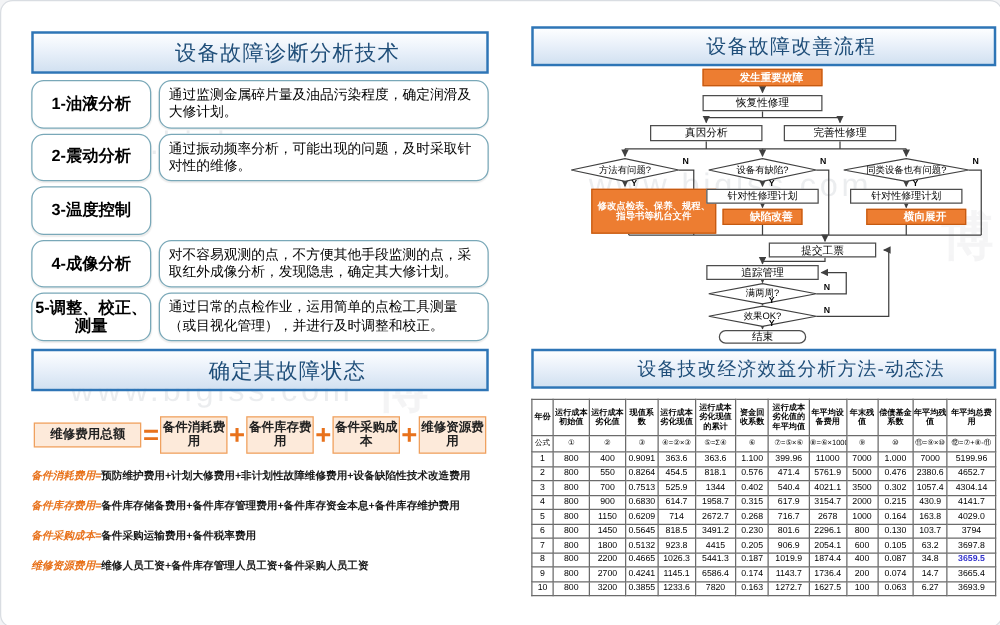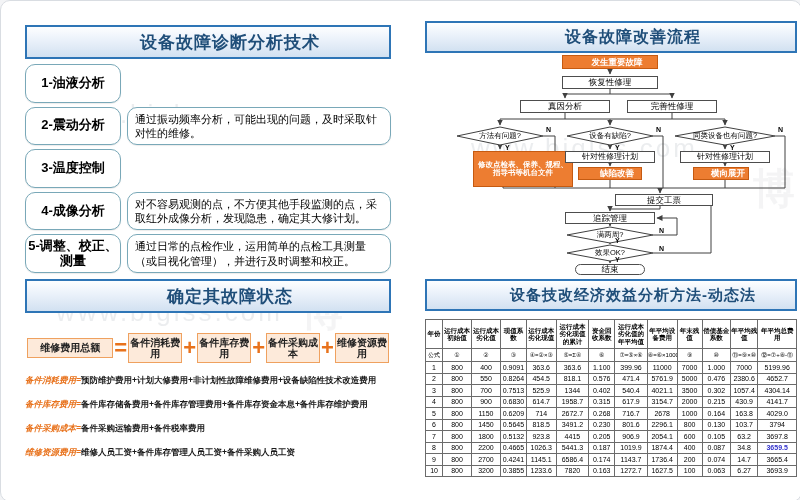--- a/index.html
+++ b/index.html
@@ -1,21 +1,21 @@
 <!DOCTYPE html>
 <html><head>
 <meta charset="utf-8">
 <style>
   html,body{margin:0;padding:0;background:#f3f4f6;font-family:"Liberation Sans","DejaVu Sans",sans-serif;}
   .page{position:relative;width:800px;height:500px;background:#fff;border:1px solid #d9dde2;border-radius:10px;overflow:hidden;}
 
   
   .panel{position:absolute;}
   .panel-header{background:linear-gradient(180deg,#fdfeff 0%,#eaf1fa 45%,#d2e1f1 100%);
-    border:2px solid #2E75B6;color:#1F4E79;font-weight:bold;text-align:left;
+    border:2px solid #2E75B6;color:#1F4E79;font-weight:normal;text-align:left;
     display:flex;align-items:center;justify-content:center;letter-spacing:1px;padding-left:44px;}
   .wm{position:absolute;color:#8a939e;opacity:.16;pointer-events:none;white-space:nowrap;}
   .wm-logo{position:absolute;color:#6f7780;opacity:.07;font-weight:bold;pointer-events:none;}
 
   
   .tl-items{display:flex;flex-direction:column;gap:4px;margin-top:5px;}
   .tl-row{display:flex;gap:6px;flex:1;}
   .tl-label{width:94px;border:1.5px solid #79A8B8;border-radius:10px;background:#fff;
     display:flex;align-items:center;justify-content:center;font-weight:bold;font-size:13px;
     text-align:center;line-height:1.15;box-shadow:0 1px 1px rgba(0,0,0,.08);}
@@ -61,20 +61,21 @@
   <span class="wm" style="left:470px;top:132px;font-size:26px;letter-spacing:3px;">www.biglss.com</span>
   <span class="wm" style="left:55px;top:296px;font-size:26px;letter-spacing:3px;">www.biglss.com</span>
   <span class="wm-logo" style="left:300px;top:282px;font-size:42px;">博</span>
   <span class="wm-logo" style="left:752px;top:160px;font-size:42px;">博</span>
 
   <div class="panel" style="left:24px;top:24px;width:366px;height:248px;display:flex;flex-direction:column;">
     <div class="panel-header" style="height:30px;font-size:17px;">设备故障诊断分析技术</div>
     <div class="tl-items" style="flex:1;">
       <div class="tl-row">
         <div class="tl-label">1-油液分析</div>
+        <div class="tl-desc">通过监测金属碎片量及油品污染程度，确定润滑及大修计划。</div>
       </div>
       <div class="tl-row">
         <div class="tl-label">2-震动分析</div>
         <div class="tl-desc">通过振动频率分析，可能出现的问题，及时采取针对性的维修。</div>
       </div>
       <div class="tl-row">
         <div class="tl-label">3-温度控制</div>
       </div>
       <div class="tl-row">
         <div class="tl-label">4-成像分析</div>
@@ -135,23 +136,23 @@
       <div class="fnode" style="left:202px;top:47px;width:90px;height:13px;">完善性修理</div>
 
       <div class="fdia-txt" style="left:32px;top:75px;width:86px;height:16px;">方法有问题?</div>
       <div class="fdia-txt" style="left:142px;top:75px;width:86px;height:16px;">设备有缺陷?</div>
       <div class="fdia-txt" style="left:248px;top:75px;width:104px;height:16px;">同类设备也有问题?</div>
 
       <div class="fnode orange" style="left:28px;top:98px;width:100px;height:36px;font-size:7.5px;padding:1px;margin-left:20px;">修改点检表、保养、规程、指导书等机台文件</div>
       <div class="fnode" style="left:140px;top:98px;width:90px;height:12px;font-size:8px;">针对性修理计划</div>
       <div class="fnode orange" style="left:153px;top:114px;width:64px;height:13px;">缺陷改善</div>
       <div class="fnode" style="left:255px;top:98px;width:90px;height:12px;font-size:8px;">针对性修理计划</div>
-      <div class="fnode orange" style="left:268px;top:114px;width:56px;height:13px;">横向展开</div>
-
-      <div class="fnode" style="left:190px;top:141px;width:98px;height:12px;">提交工票</div>
+      <div class="fnode orange" style="left:268px;top:114px;width:80px;height:13px;">横向展开</div>
+
+      <div class="fnode" style="left:190px;top:141px;width:86px;height:12px;">提交工票</div>
       <div class="fnode" style="left:140px;top:159px;width:90px;height:12px;">追踪管理</div>
       <div class="fdia-txt" style="left:142px;top:175px;width:86px;height:14px;">满两周?</div>
       <div class="fdia-txt" style="left:142px;top:193px;width:86px;height:14px;">效果OK?</div>
       <div class="fnode rounded" style="left:150px;top:211px;width:70px;height:11px;">结束</div>
 
       <span class="flbl" style="left:80px;top:91px;">Y</span>
       <span class="flbl" style="left:190px;top:91px;">Y</span>
       <span class="flbl" style="left:305px;top:91px;">Y</span>
       <span class="flbl" style="left:121px;top:73px;">N</span>
       <span class="flbl" style="left:231px;top:73px;">N</span>

